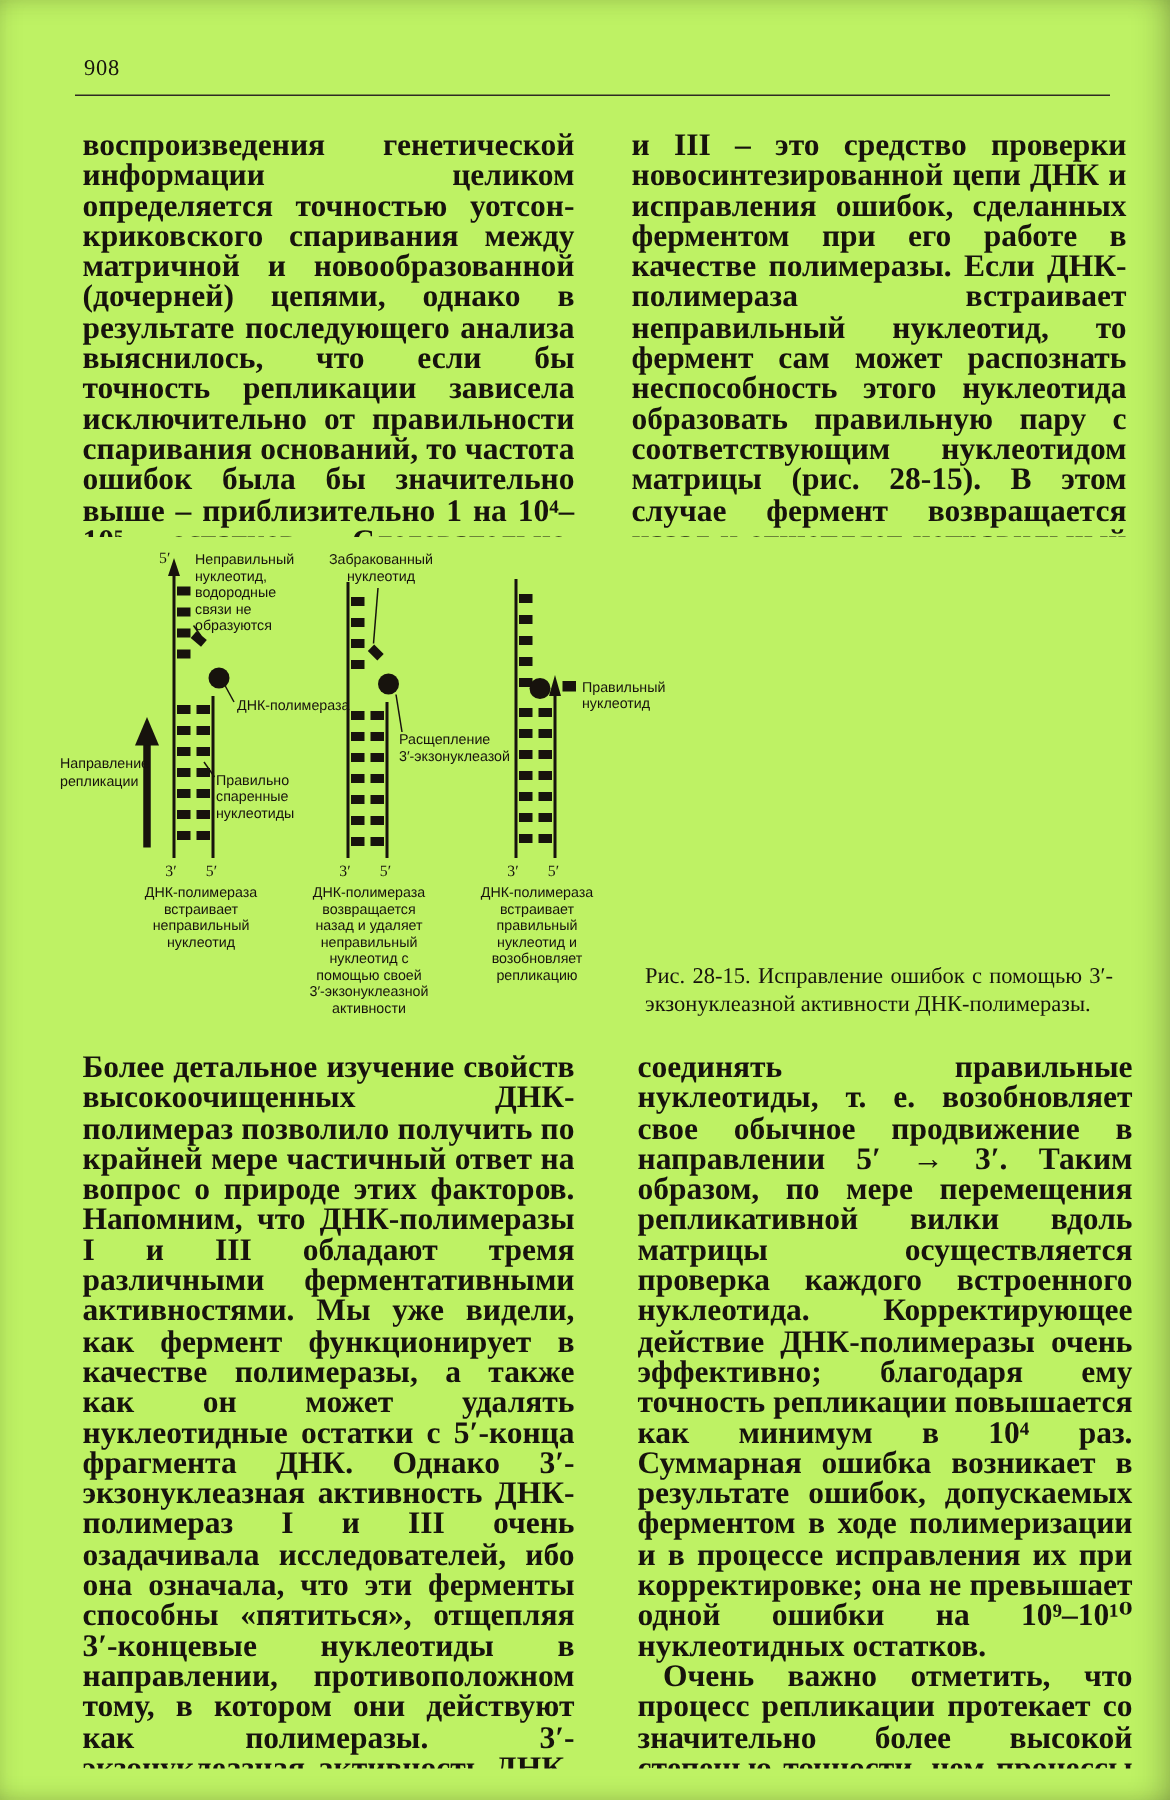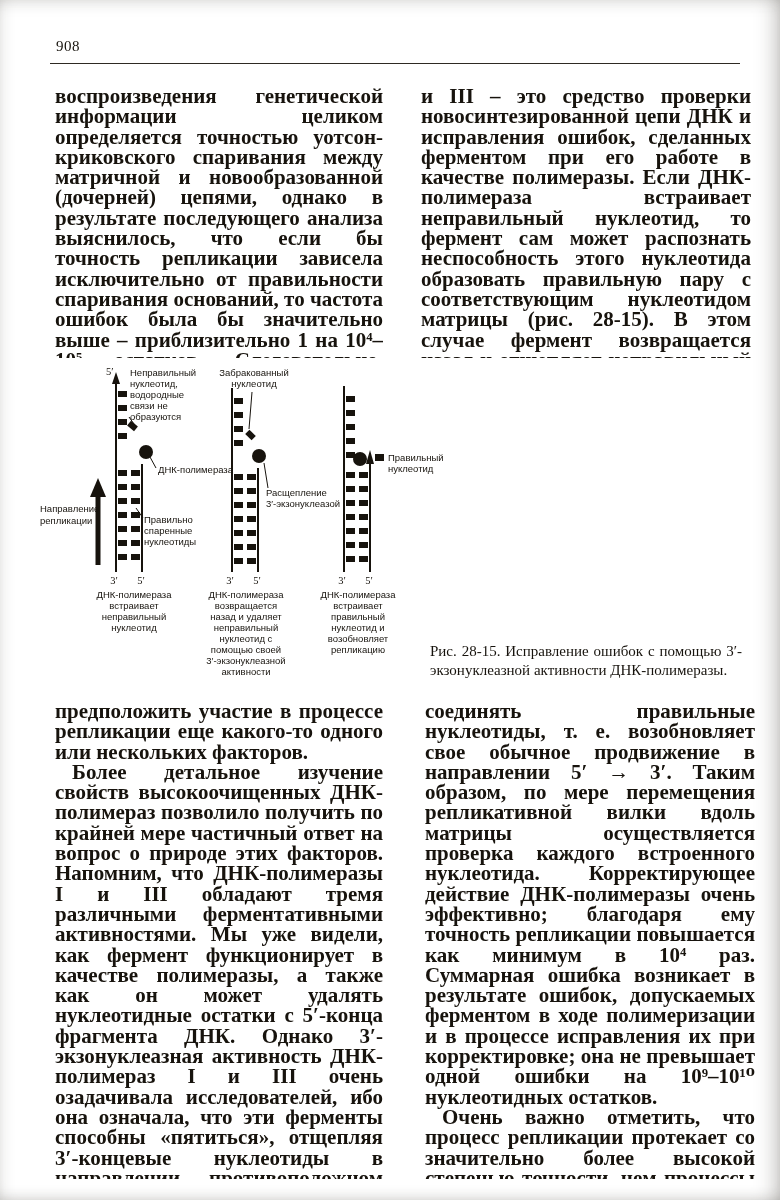--- a/index.html
+++ b/index.html
@@ -1,17 +1,17 @@
 <!DOCTYPE html>
 <html lang="ru"><head>
 <meta charset="utf-8">
 <style>
   html,body{margin:0;padding:0;}
   body{background:#cfccc5;font-family:"Liberation Serif","DejaVu Serif",serif;}
-  .page{position:relative;width:780px;height:1200px;background:#ffffff;color:#17130d;overflow:hidden;
+  .page{position:relative;width:780px;height:1200px;background:#bef264;color:#17130d;overflow:hidden;
         box-shadow:inset -16px 0 22px -14px rgba(40,35,25,.35),
                    inset 0 -12px 16px -12px rgba(40,35,25,.20),
                    inset 0 14px 18px -14px rgba(40,35,25,.16),
                    inset 12px 0 18px -14px rgba(40,35,25,.18);}
   .pagenum{position:absolute;left:56px;top:38px;font-size:15px;letter-spacing:.5px;}
   .runhead{position:absolute;left:136px;top:40px;font-size:13.6px;letter-spacing:.45px;white-space:nowrap;}
   .rule{position:absolute;left:50px;top:63px;width:690px;height:0;border-top:1.3px solid #2e2a23;}
   .col{position:absolute;font-size:21px;line-height:20.3px;font-weight:bold;}
   .col p{margin:0;text-align:justify;}
   .col p + p{text-indent:17px;}
@@ -133,21 +133,20 @@
       <text class="figsm" x="350" y="101"><tspan x="350" dy="0">Правильный</tspan><tspan x="350" dy="11">нуклеотид</tspan></text>
       <text class="prime" x="304" y="224" text-anchor="middle">3′</text>
       <text class="prime" x="331" y="224" text-anchor="middle">5′</text>
       <text class="figsm" x="320" y="238" text-anchor="middle"><tspan x="320" dy="0">ДНК-полимераза</tspan><tspan x="320" dy="11">встраивает</tspan><tspan x="320" dy="11">правильный</tspan><tspan x="320" dy="11">нуклеотид и</tspan><tspan x="320" dy="11">возобновляет</tspan><tspan x="320" dy="11">репликацию</tspan></text>
     </svg>
 
     <div class="fig-caption">Рис. 28-15. Исправление ошибок с помощью 3′-экзонуклеазной активности ДНК-полимеразы.</div>
   </div>
 
   <div class="col bl">
-    <p>предположить участие в процессе репликации еще какого-то одного или нескольких факторов.</p>
     <p>Более детальное изучение свойств высокоочищенных ДНК-полимераз позволило получить по крайней мере частичный ответ на вопрос о природе этих факторов. Напомним, что ДНК-полимеразы I и III обладают тремя различными ферментативными активностями. Мы уже видели, как фермент функционирует в качестве полимеразы, а также как он может удалять нуклеотидные остатки с 5′-конца фрагмента ДНК. Однако 3′-экзонуклеазная активность ДНК-полимераз I и III очень озадачивала исследователей, ибо она означала, что эти ферменты способны «пятиться», отщепляя 3′-концевые нуклеотиды в направлении, противоположном тому, в котором они действуют как полимеразы. 3′-экзонуклеазная активность ДНК-полимераз I</p>
   </div>
   <div class="col br">
     <p>соединять правильные нуклеотиды, т. е. возобновляет свое обычное продвижение в направлении 5′ → 3′. Таким образом, по мере перемещения репликативной вилки вдоль матрицы осуществляется проверка каждого встроенного нуклеотида. Корректирующее действие ДНК-полимеразы очень эффективно; благодаря ему точность репликации повышается как минимум в 10⁴ раз. Суммарная ошибка возникает в результате ошибок, допускаемых ферментом в ходе полимеризации и в процессе исправления их при корректировке; она не превышает одной ошибки на 10⁹–10¹⁰ нуклеотидных остатков.</p>
     <p>Очень важно отметить, что процесс репликации протекает со значительно более высокой степенью точности, чем процессы транскрипции и трансляции. Частые ошибки в репликации подвергли бы большому риску сохранность видов</p>
   </div>
 
 </div>
 
 </body></html>

